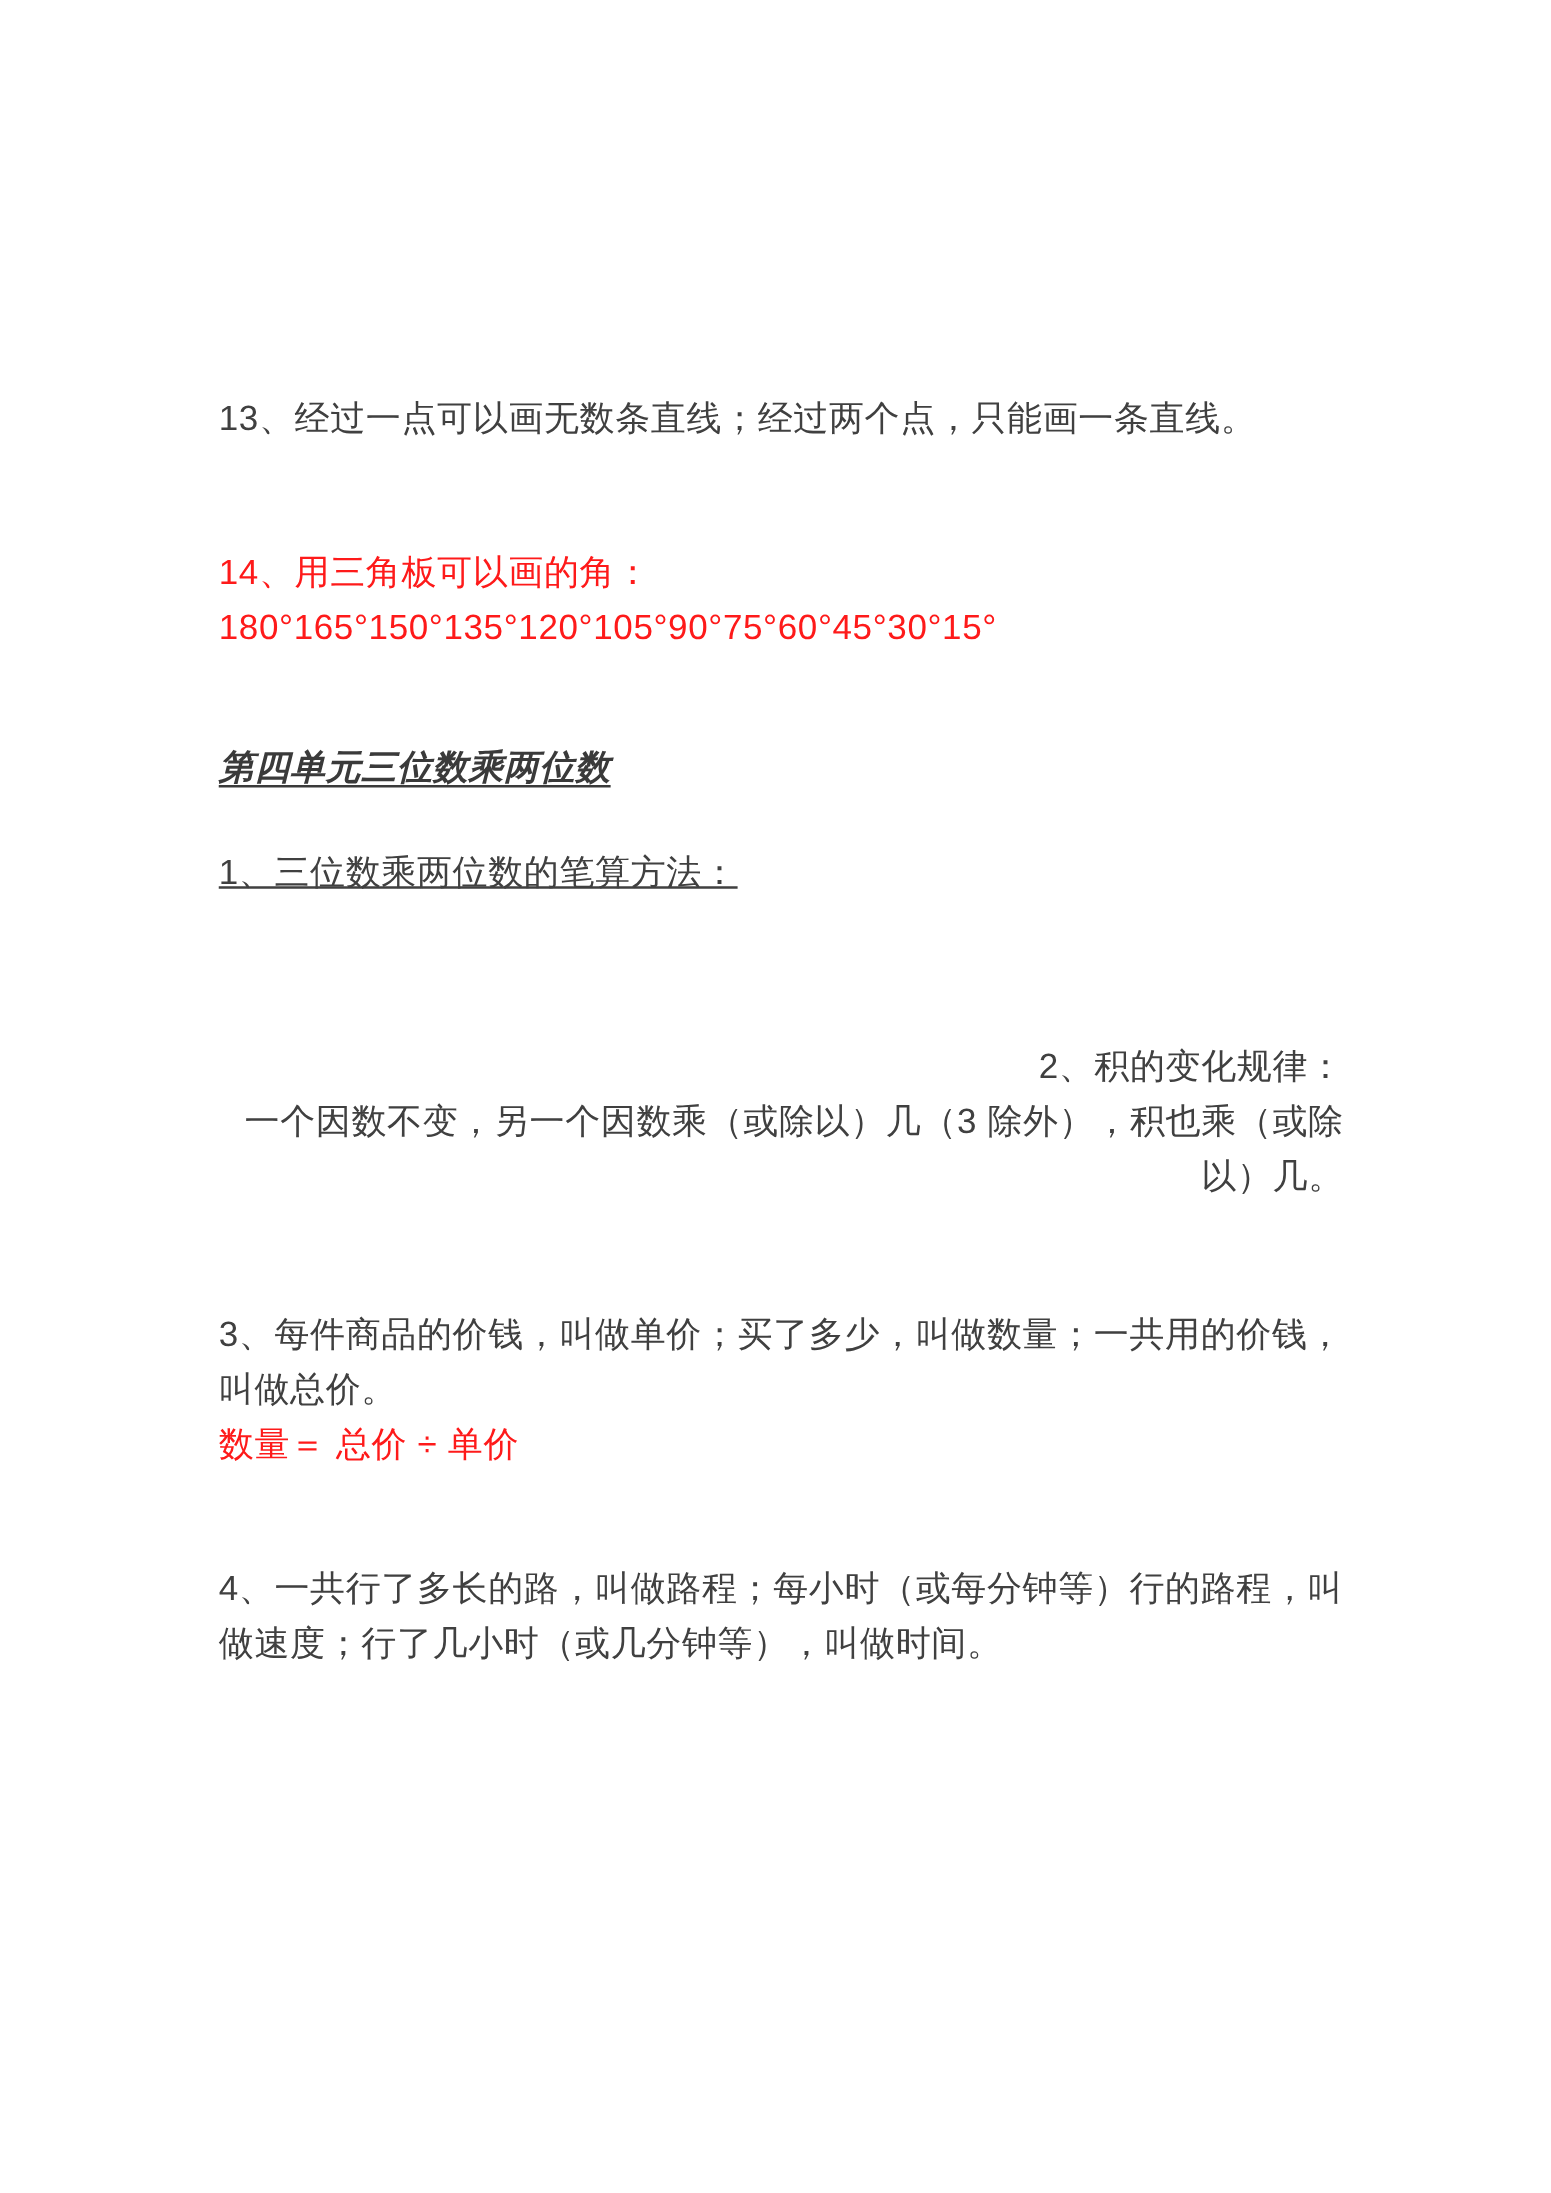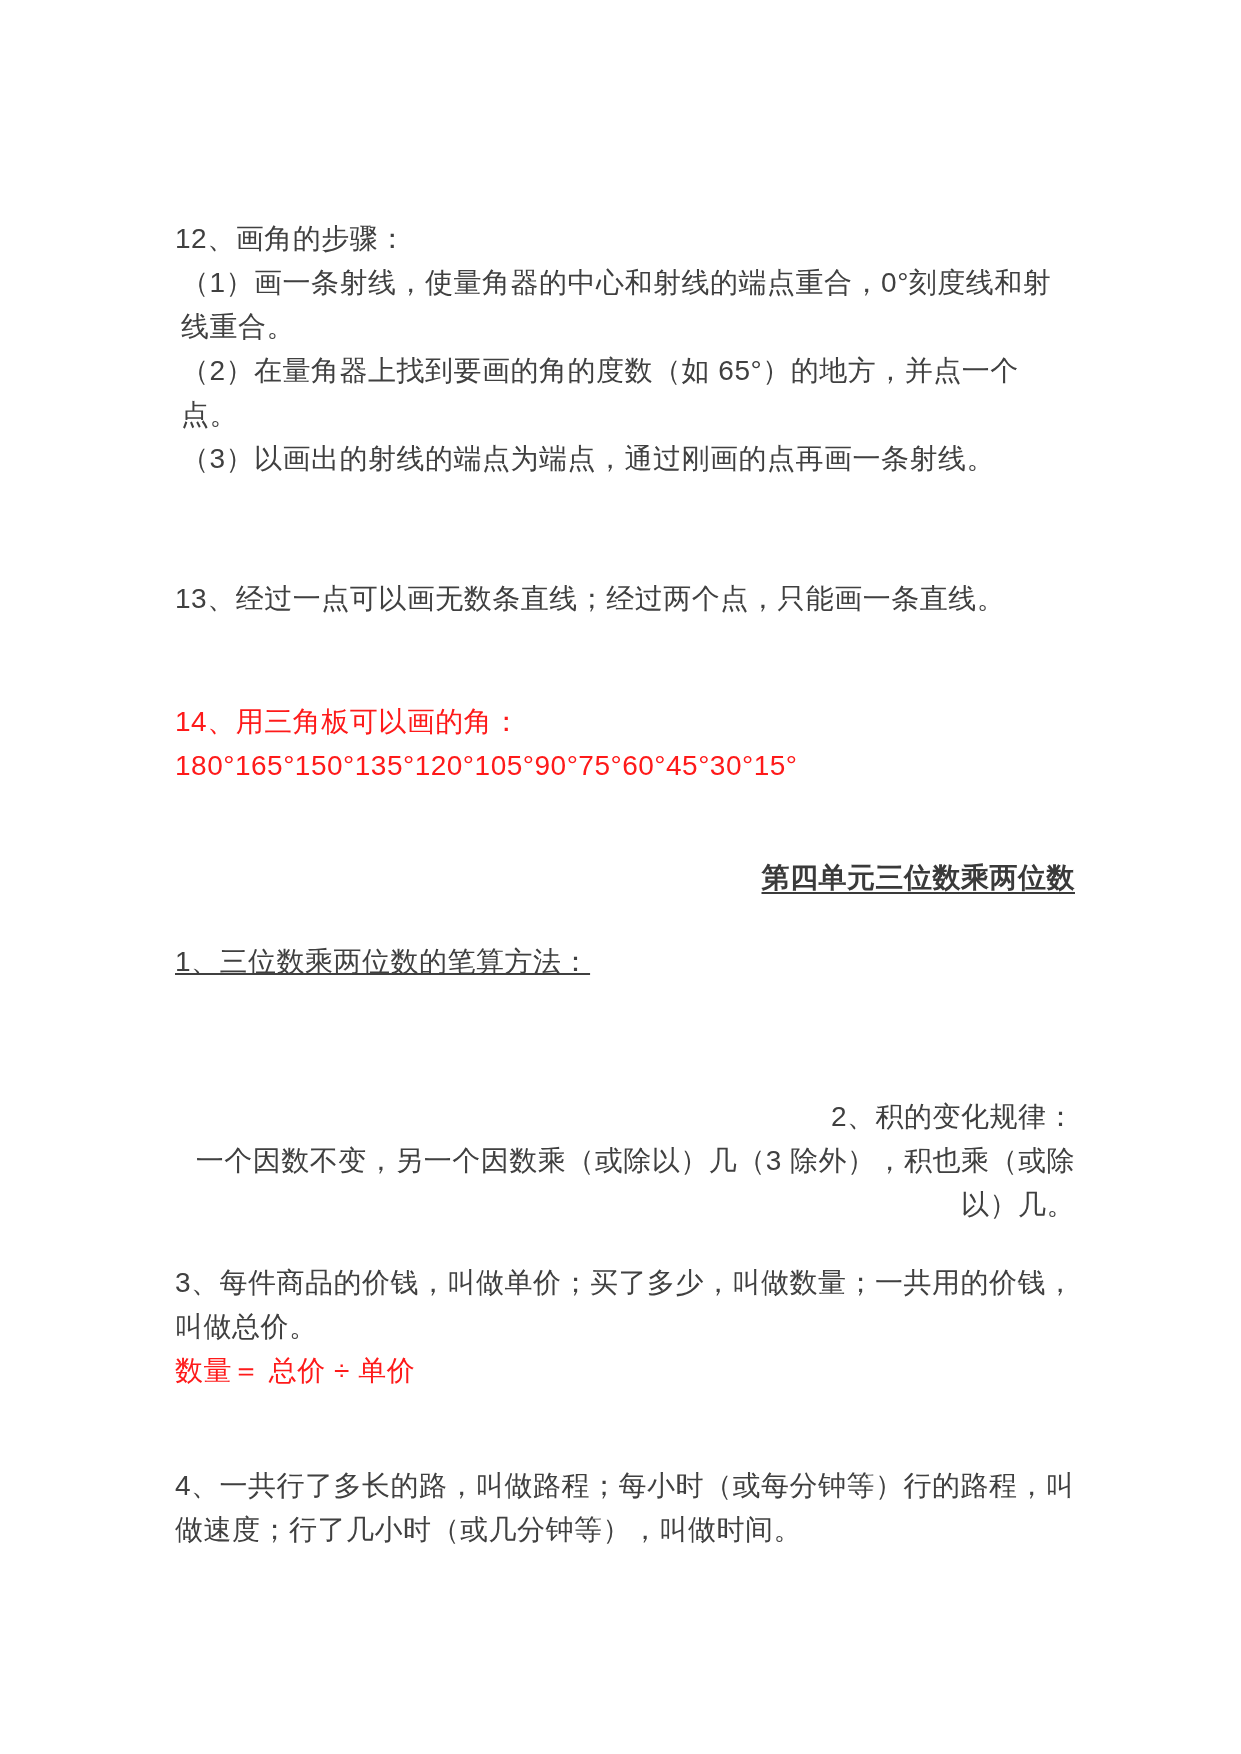--- a/index.html
+++ b/index.html
@@ -25,45 +25,38 @@
     line-height: 44px;
     letter-spacing: 0.5px;
   }
   .line { white-space: pre-wrap; }
   .steps .line { padding-left: 6px; }
   .red { color: var(--highlight-red, #fe1a1a); }
   .block-13 { margin-top: 96px; }
   .block-14 { margin-top: 79px; }
   .unit-heading {
     margin-top: 68px;
-    text-align: right;
+    text-align: left;
     font-weight: bold;
     color: #3a3a3a;
     text-decoration: underline;
     text-underline-offset: 5px;
+    font-style: italic;
   }
   .block-1 { margin-top: 40px; text-decoration: underline; }
   .block-2 { margin-top: 111px; text-align: right; }
-  .block-3 { margin-top: 34px; }
+  .block-3 { margin-top: 83px; }
   .block-4 { margin-top: 71px; }
 </style>
 </head>
 <body>
 
 <div class="page">
   <div class="content">
 
-    <div class="block block-12">
-      <div class="line">12、画角的步骤：</div>
-      <div class="steps">
-        <div class="line">（1）画一条射线，使量角器的中心和射线的端点重合，0°刻度线和射线重合。</div>
-        <div class="line">（2）在量角器上找到要画的角的度数（如 65°）的地方，并点一个点。</div>
-        <div class="line">（3）以画出的射线的端点为端点，通过刚画的点再画一条射线。</div>
-      </div>
-    </div>
 
     <div class="block block-13">
       <div class="line">13、经过一点可以画无数条直线；经过两个点，只能画一条直线。</div>
     </div>
 
     <div class="block block-14 red">
       <div class="line">14、用三角板可以画的角：180°165°150°135°120°105°90°75°60°45°30°15°</div>
     </div>
 
     <div class="unit-heading">第四单元三位数乘两位数</div>

